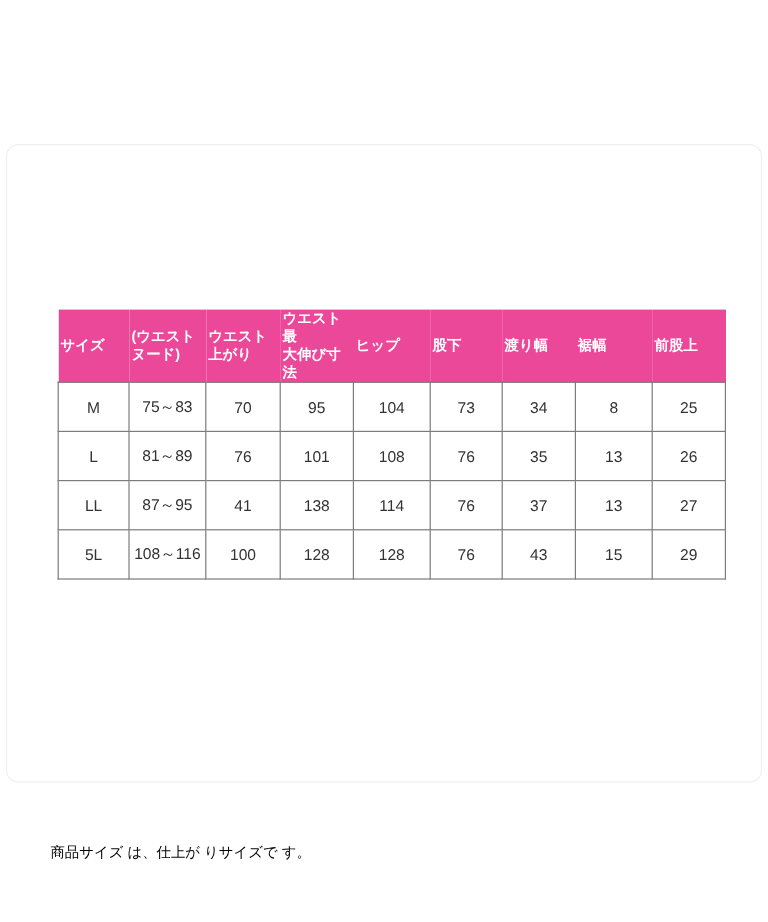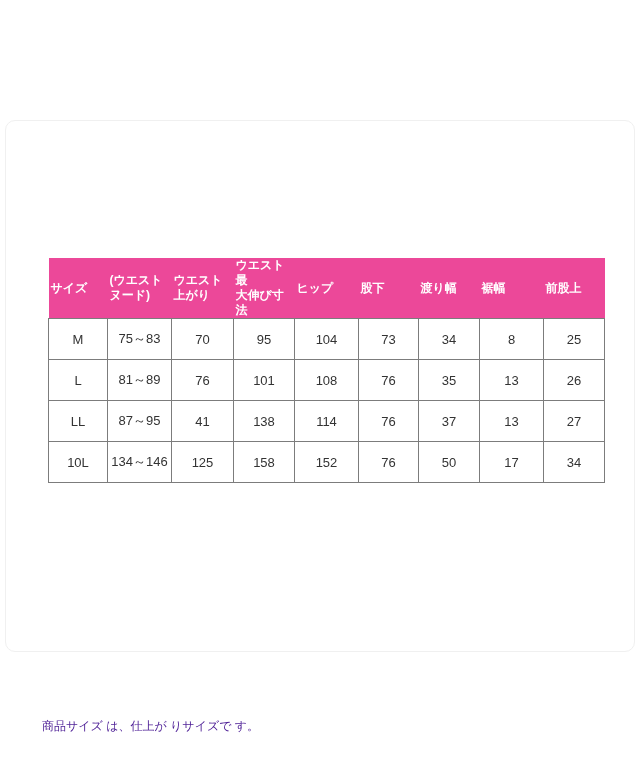--- a/index.html
+++ b/index.html
@@ -65,22 +65,21 @@
   col.c5 { width: 60px; }
   col.c6 { width: 61px; }
   col.c7 { width: 64px; }
   col.c8 { width: 61px; }
   .footnote {
     position: absolute;
     left: 36px;
     top: 582px;
     font-size: 12px;
     line-height: 14px;
-    color: #4c1d95;
-    margin-top: 16px;
+    color: #000000;
   }
 </style>
 </head>
 <body>
 
 <div class="page">
   <div class="card">
     <div class="table-wrap">
       <table class="size-table">
         <colgroup>
@@ -138,28 +137,28 @@
               <td>87～95</td>
               <td>41</td>
               <td>138</td>
               <td>114</td>
               <td>76</td>
               <td>37</td>
               <td>13</td>
               <td>27</td>
             </tr>
             <tr>
-              <td>10L</td>
-              <td>134～146</td>
-              <td>125</td>
-              <td>158</td>
-              <td>152</td>
+              <td>5L</td>
+              <td>108～116</td>
+              <td>100</td>
+              <td>128</td>
+              <td>128</td>
               <td>76</td>
-              <td>50</td>
-              <td>17</td>
-              <td>34</td>
+              <td>43</td>
+              <td>15</td>
+              <td>29</td>
             </tr>
           </tbody>
       </table>
     </div>
     <div class="footnote">商品サイズ は、仕上が りサイズで す。</div>
   </div>
 </div>
 
 </body></html>

